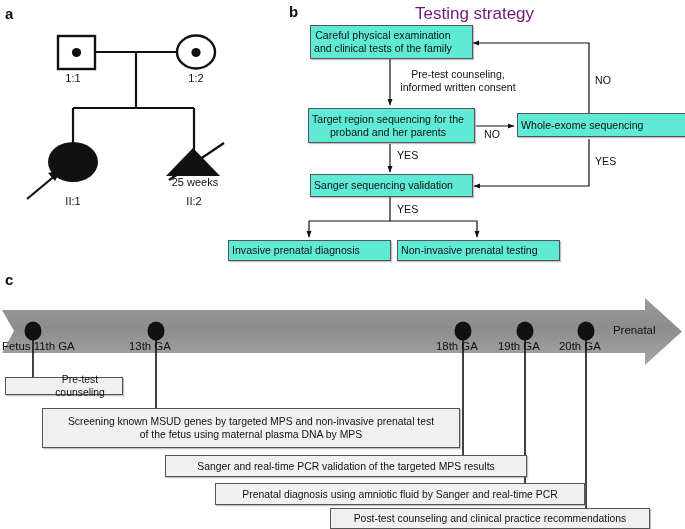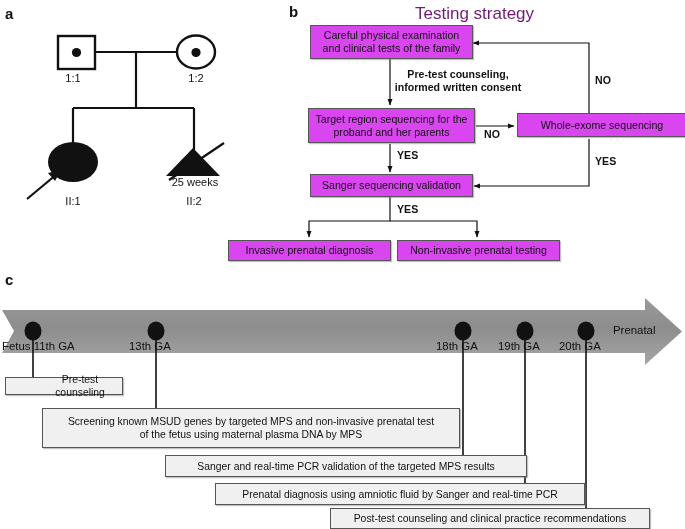--- a/index.html
+++ b/index.html
@@ -46,39 +46,37 @@
   
   .flow-title {
     position: absolute;
     font-size: 17px;
     color: #701a75;
     white-space: nowrap;
   }
   .flow-box {
     position: absolute;
     border: 1.3px solid #555;
-    background: #d946ef;
+    background: #5eead4;
     box-sizing: border-box;
     display: flex;
     align-items: center;
-    justify-content: center;
     text-align: center;
     font-size: 10.6px;
     line-height: 1.22;
     color: #111;
     box-shadow: 1.2px 1.2px 0 rgba(120,120,120,0.45);
     padding: 0 3px;
   }
   .flow-label {
     position: absolute;
     font-size: 10.6px;
     color: #111;
     line-height: 1.2;
     white-space: nowrap;
-    font-weight: bold;
   }
   .flow-label.center {
     text-align: center;
   }
   .flow-svg {
     position: absolute;
     left: 285px;
     top: 0;
     width: 400px;
     height: 265px;

